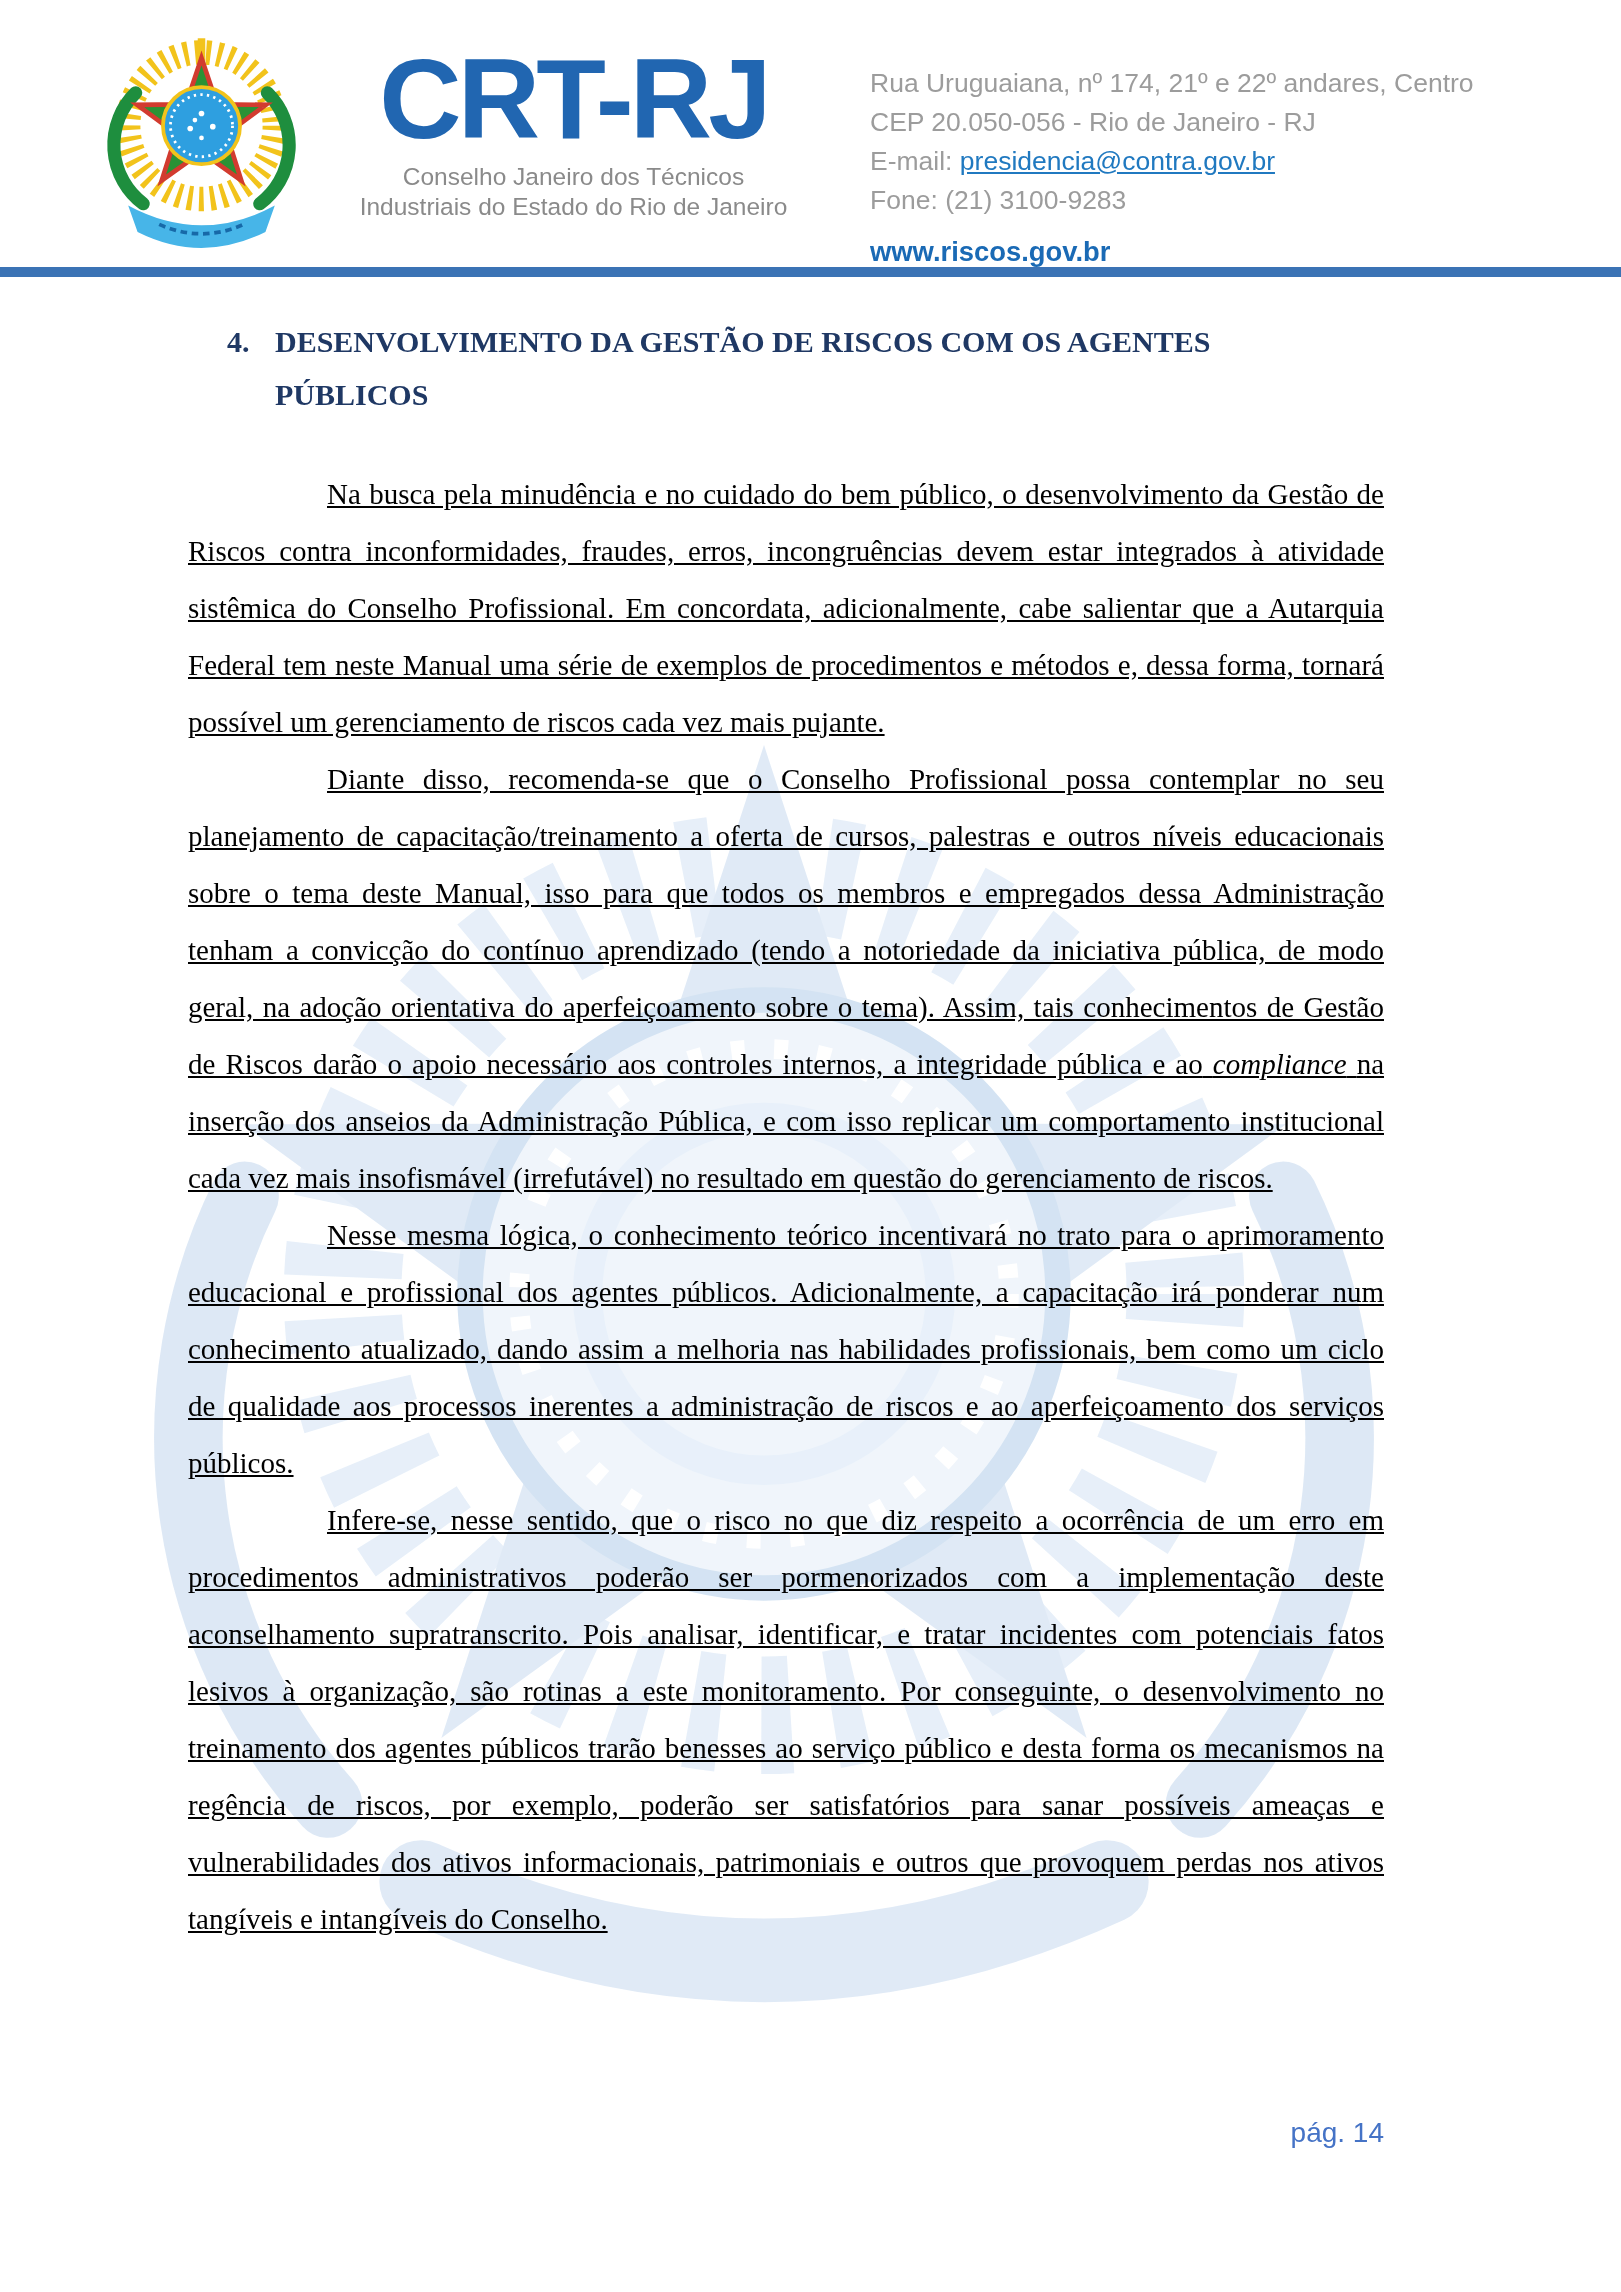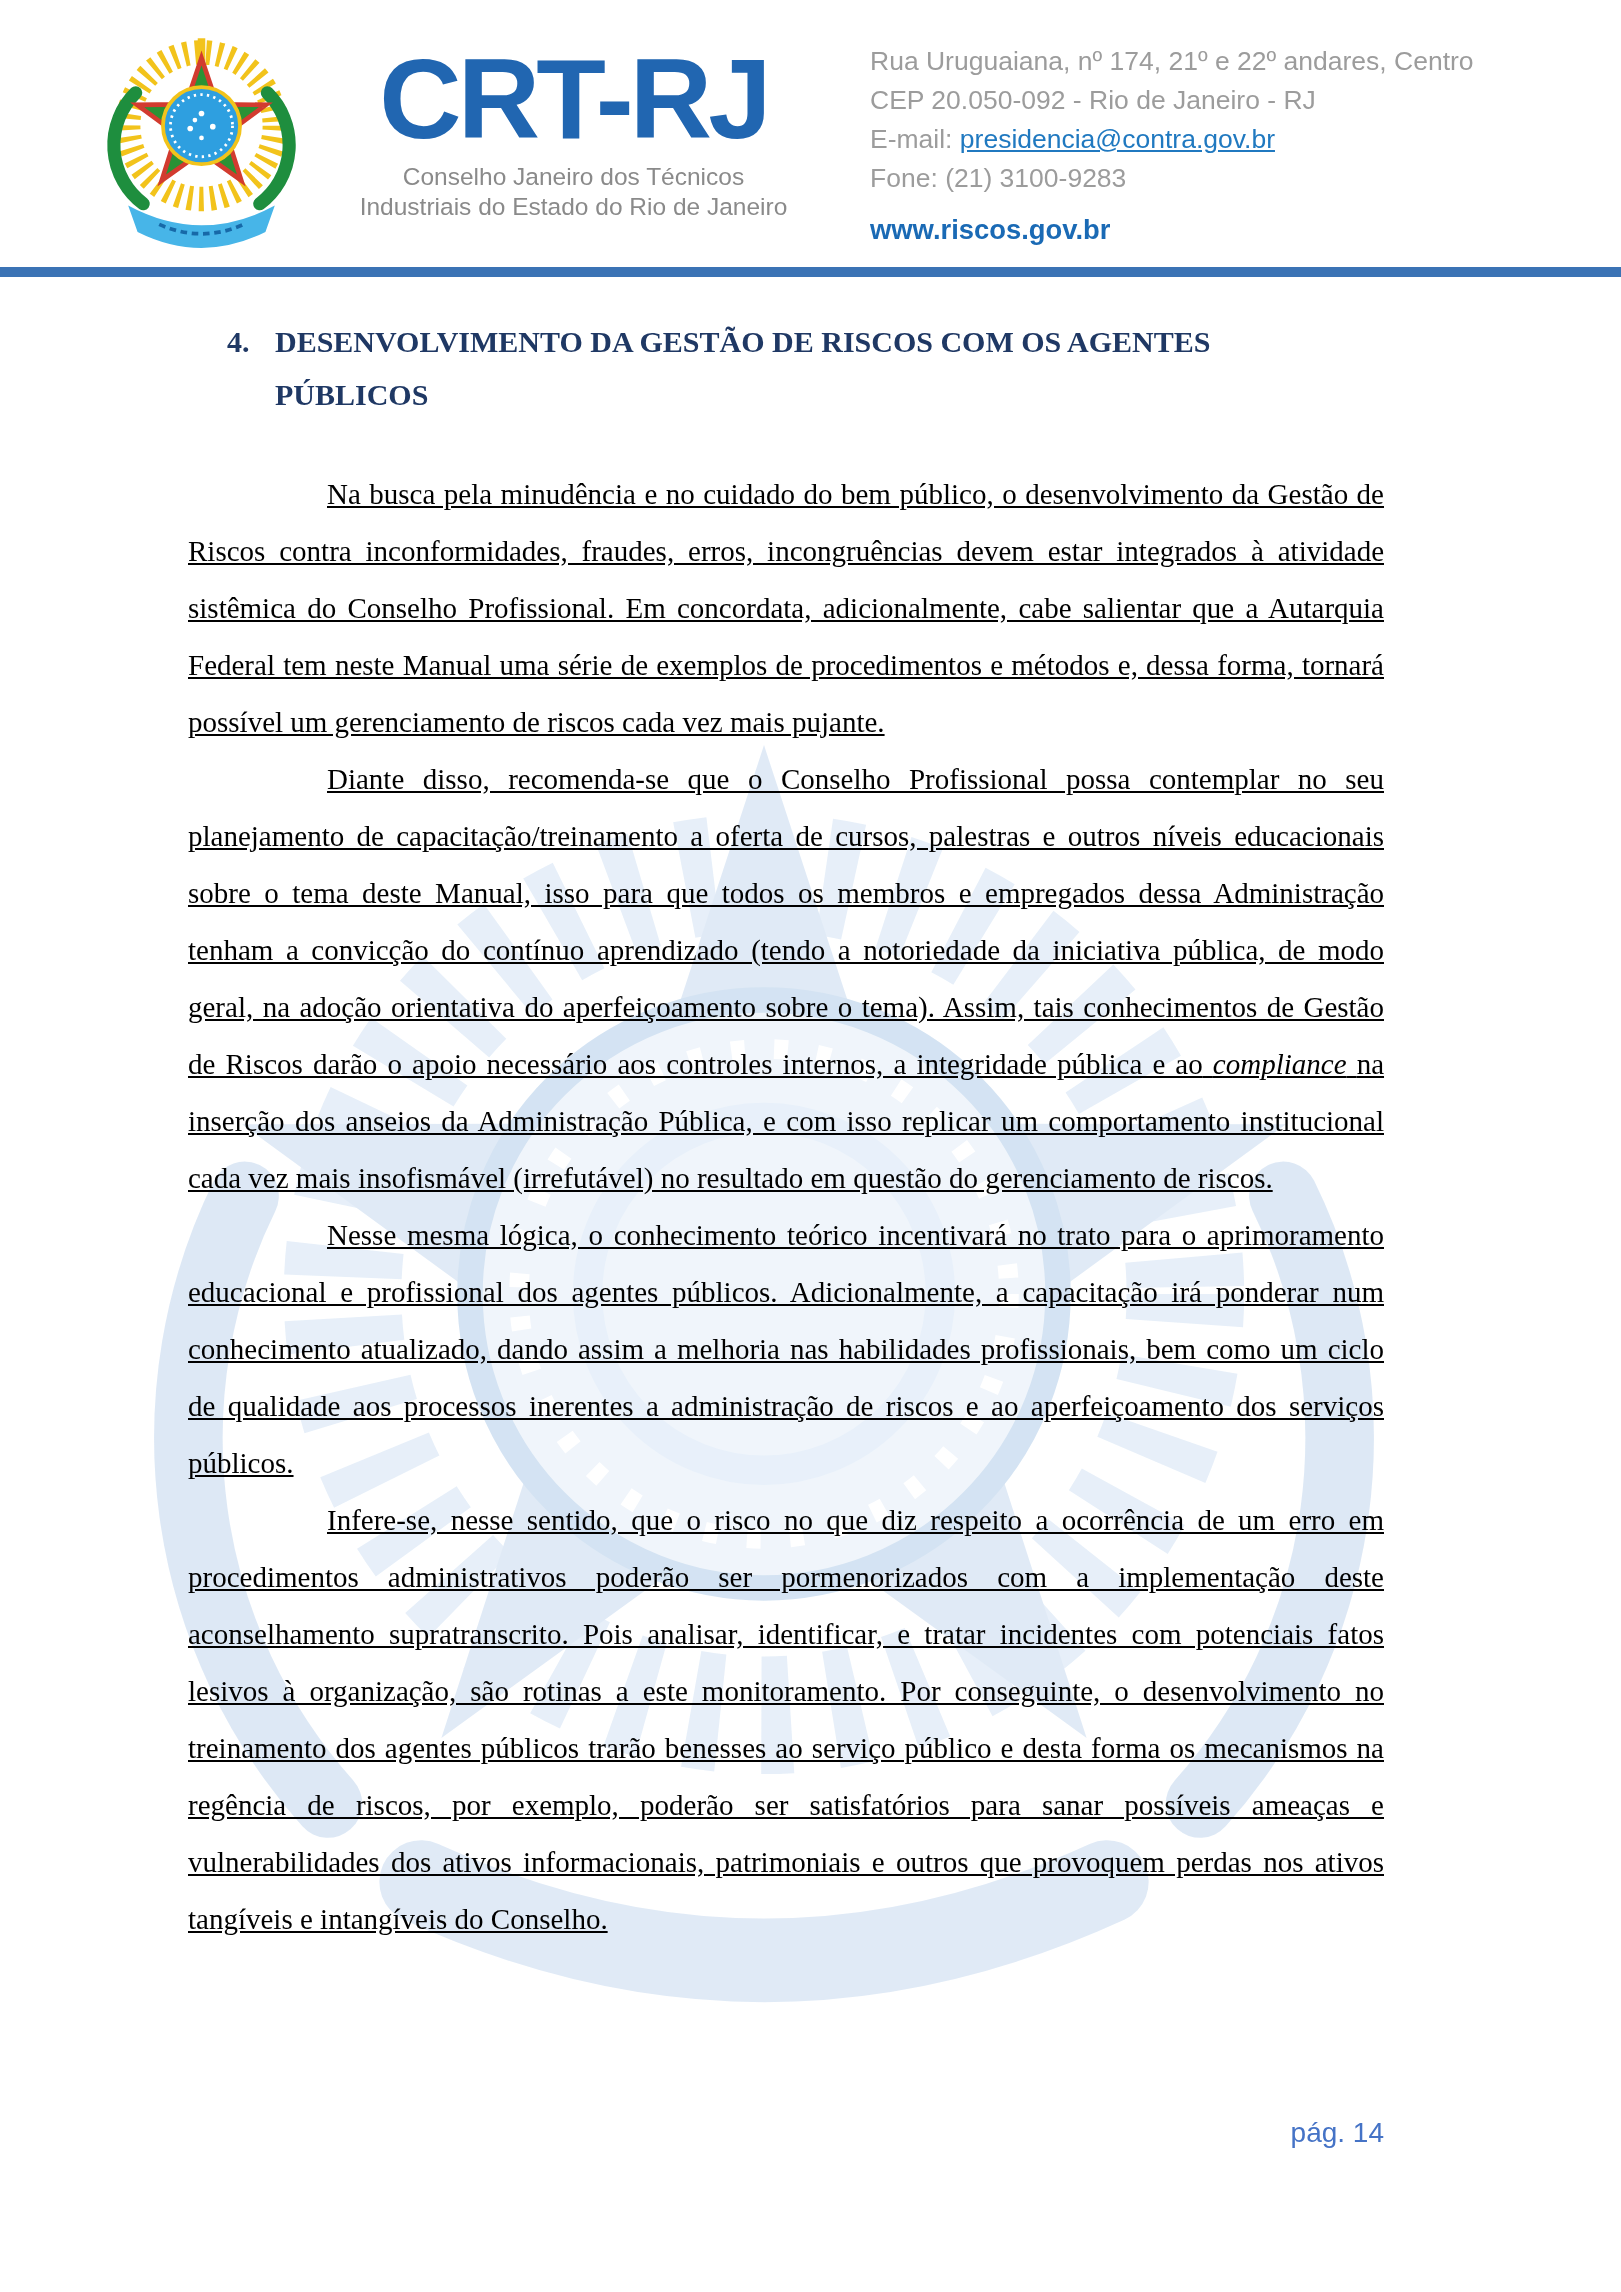--- a/index.html
+++ b/index.html
@@ -6,21 +6,21 @@
   .page{position:relative;width:1621px;height:2293px;background:#fff;overflow:hidden;
         font-family:"Liberation Sans",sans-serif;}
 
   
   .letterhead{position:absolute;top:0;left:0;right:0;height:210px;background:#fff;}
   .emblem{position:absolute;left:101px;top:27.4px;}
   .brand{position:absolute;left:343px;top:37px;width:461px;text-align:center;}
   .brand-title{font-size:114px;font-weight:800;letter-spacing:-3.9px;line-height:1.08;
                color:var(--brand_blue,#2166b1);}
   .brand-sub{margin-top:2px;font-size:24.5px;line-height:30px;color:var(--caption_gray,#8a8a8a);}
-  .contact{position:absolute;left:870px;top:42px;font-size:26.5px;line-height:39px;
+  .contact{position:absolute;left:870px;top:64px;font-size:26.5px;line-height:39px;
            color:var(--contact_gray,#9c9c9c);}
   .contact .email-link{color:var(--link_blue,#2079c0);text-decoration:underline;cursor:pointer;}
   .website{margin-top:11.8px;font-weight:bold;font-size:27.4px;}
   .website a{color:var(--website_blue,#1a6ab5);text-decoration:none;cursor:pointer;}
   .rule{position:absolute;top:267px;left:0;width:100%;height:9.8px;background:var(--rule_blue,#3b73b5);}
 
   
   .watermark{position:absolute;left:127px;top:549px;z-index:0;opacity:.85;pointer-events:none;}
 
   
@@ -78,21 +78,21 @@
     <div class="brand">
       <div class="brand-title">CRT-RJ</div>
       <div class="brand-sub">
         <div>Conselho Janeiro dos Técnicos</div>
         <div>Industriais do Estado do Rio de Janeiro</div>
       </div>
     </div>
 
     <div class="contact">
       <div>Rua Uruguaiana, nº 174, 21º e 22º andares, Centro</div>
-      <div>CEP 20.050-092 - Rio de Janeiro - RJ</div>
+      <div>CEP 20.050-056 - Rio de Janeiro - RJ</div>
       <div>
         <span>E-mail:</span>
         <a class="email-link">presidencia@contra.gov.br</a>
       </div>
       <div>Fone: (21) 3100-9283</div>
       <div class="website">
         <a>www.riscos.gov.br</a>
       </div>
     </div>
   </header>

